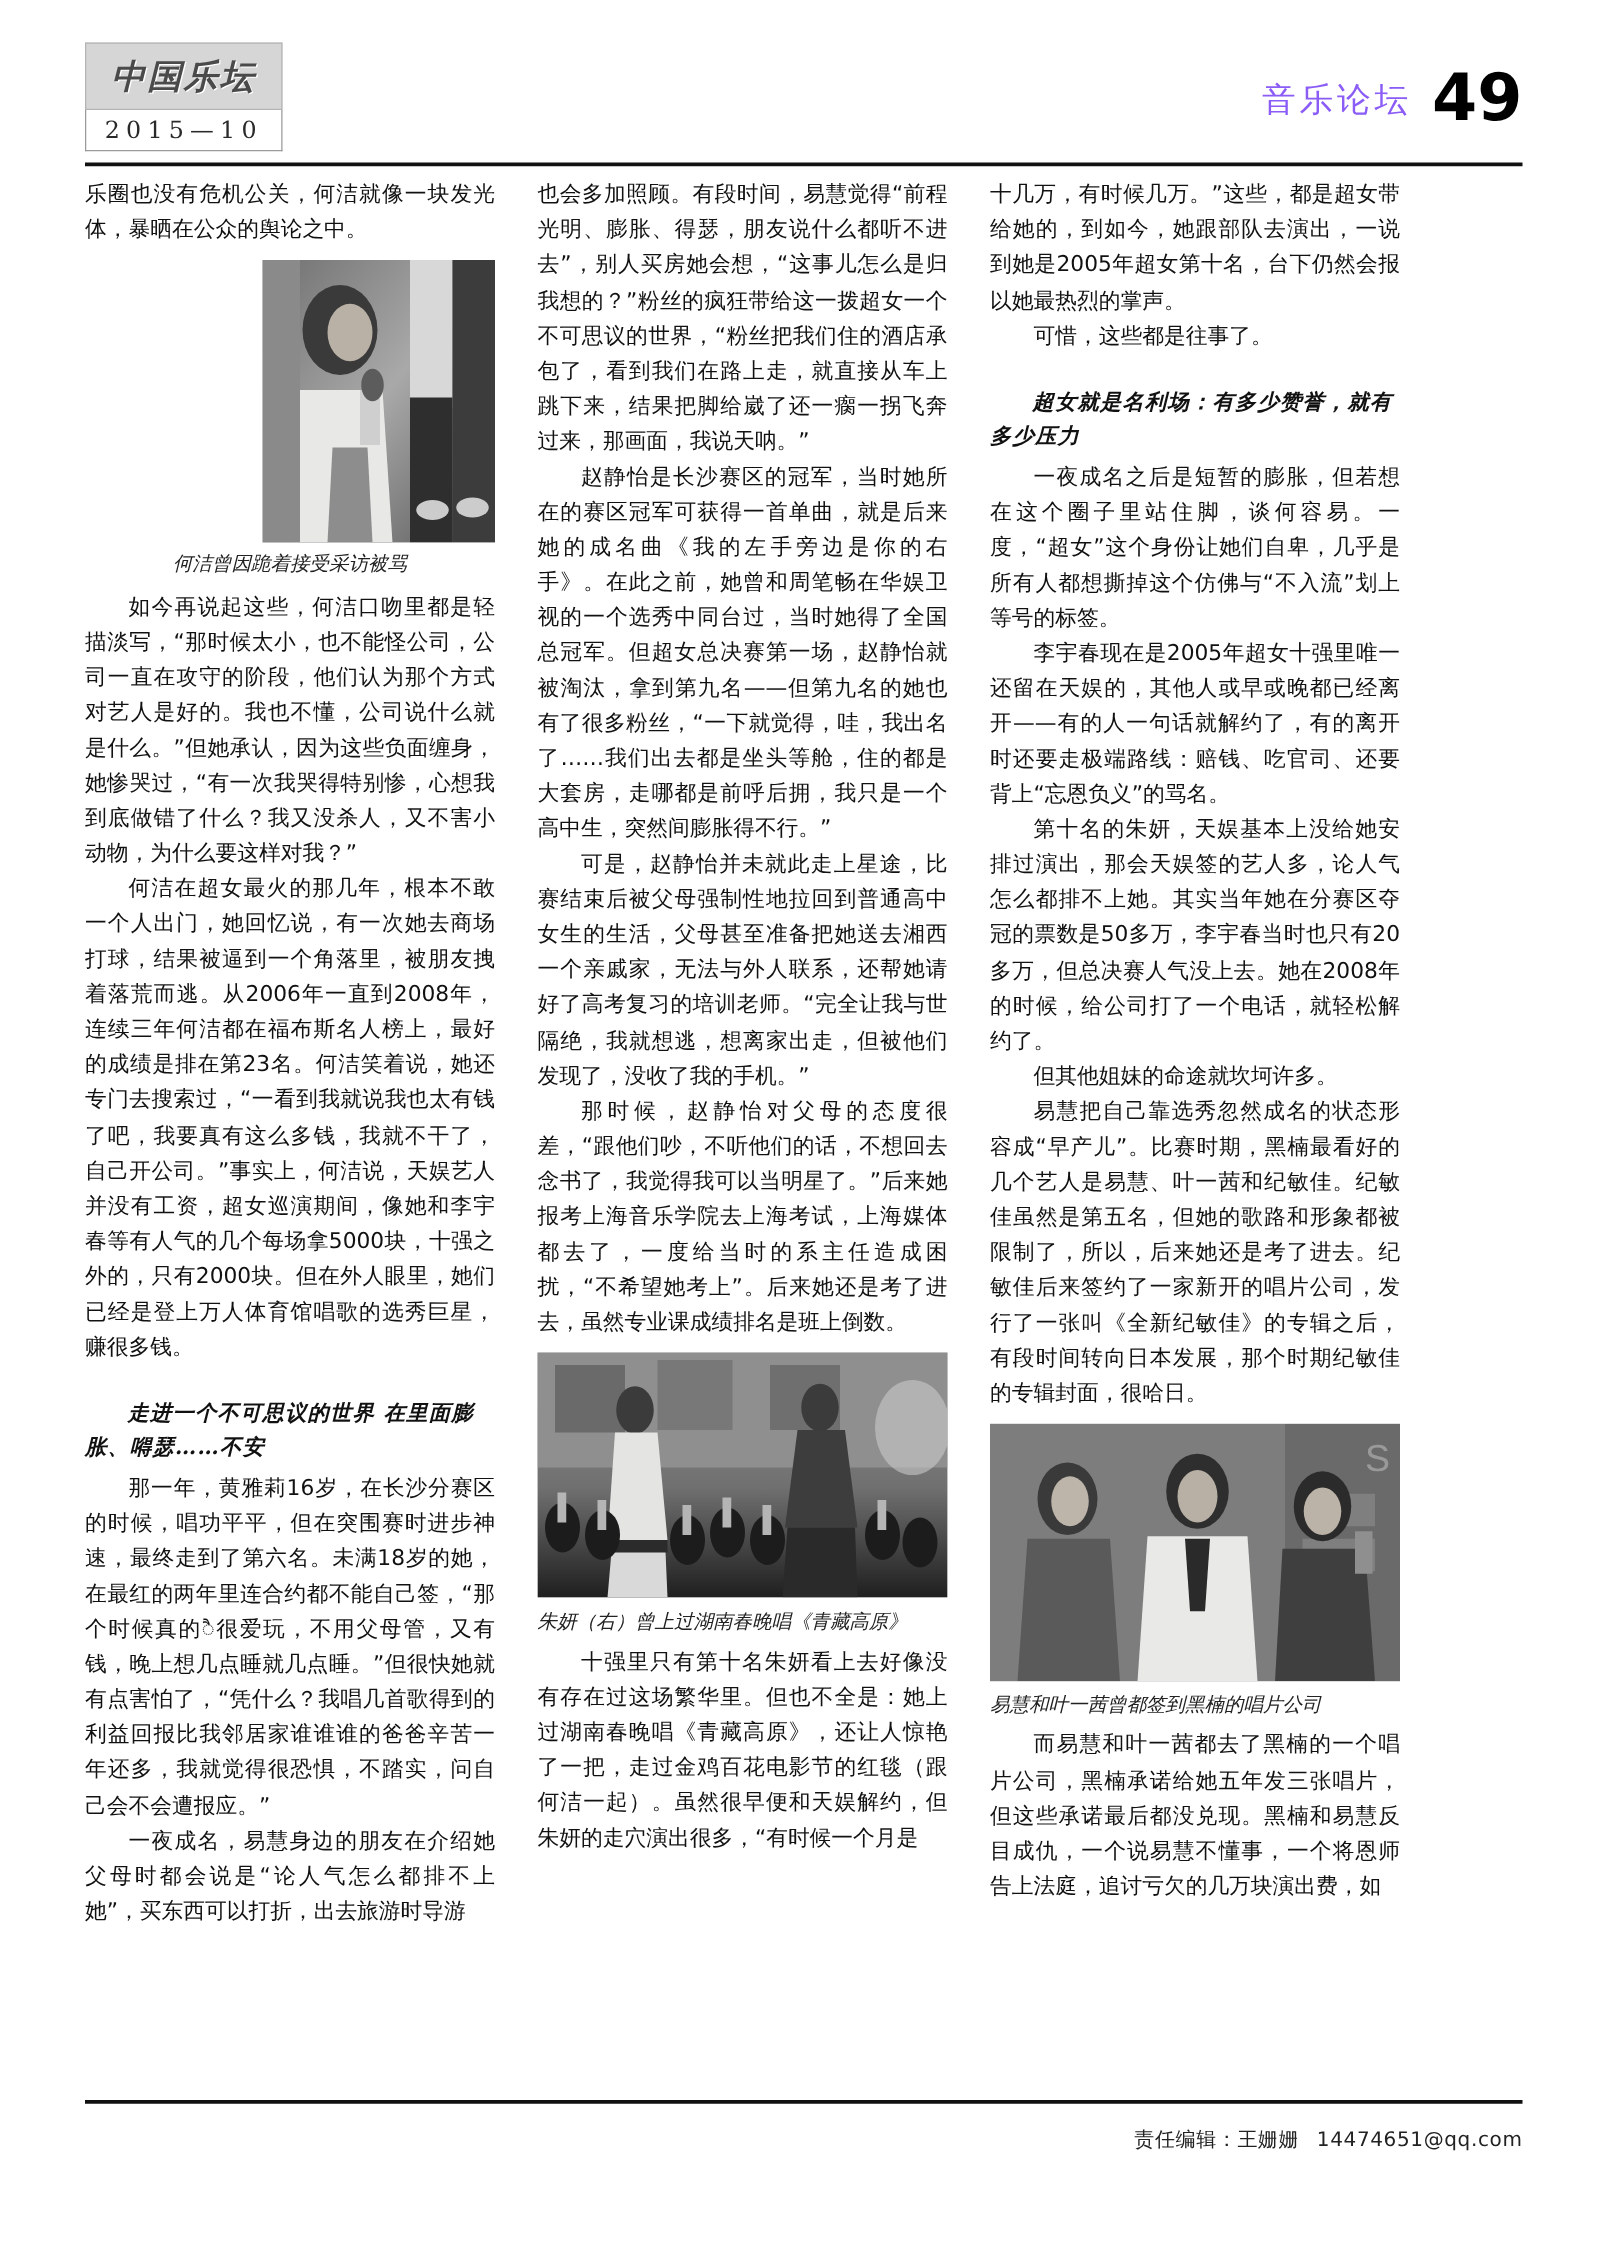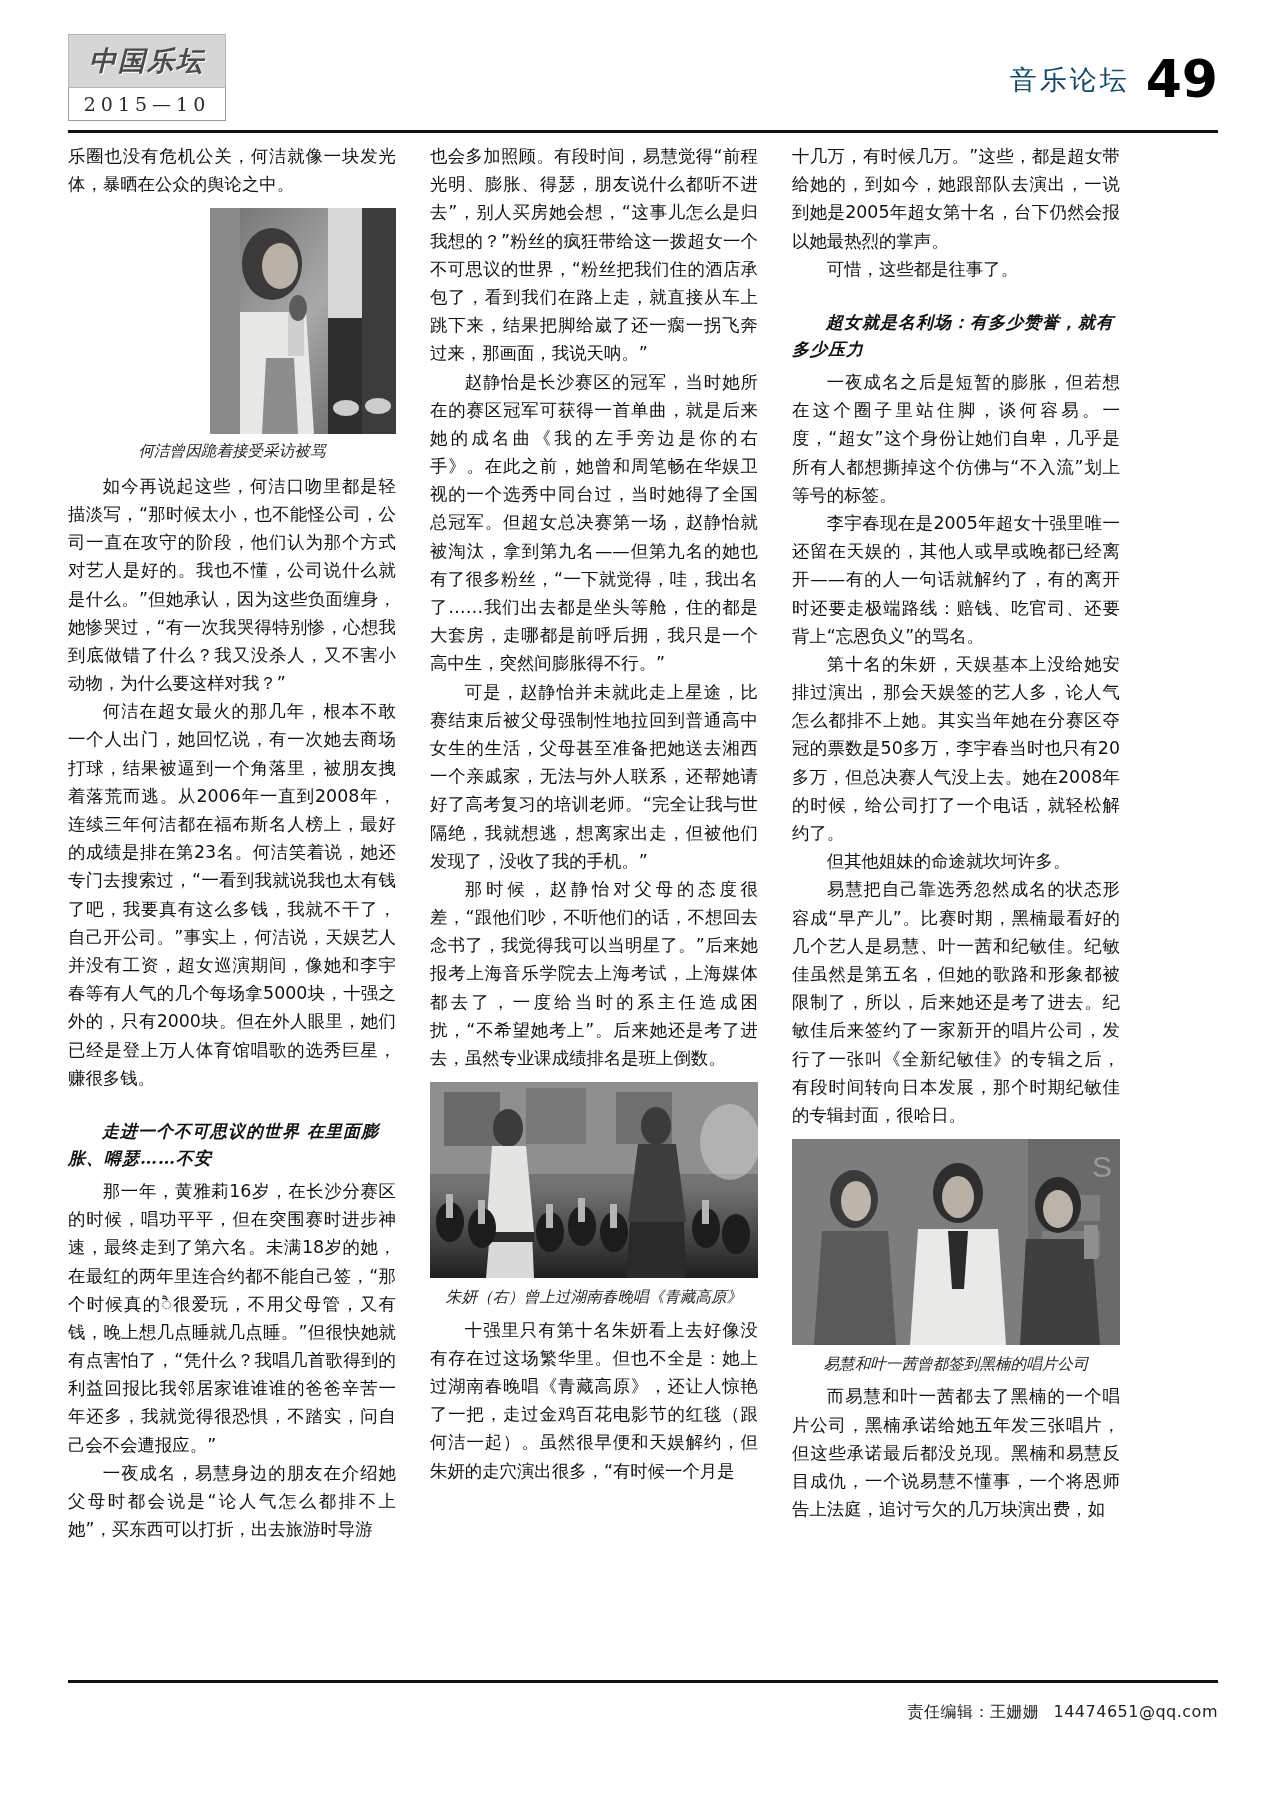--- a/index.html
+++ b/index.html
@@ -59,21 +59,21 @@
     position:absolute;
     right:62px;top:56px;
     display:flex;
     align-items:flex-end;
     gap:16px;
   }
   .header-section{
     font-family:"DejaVu Serif","Liberation Serif",serif;
     font-size:27px;
     letter-spacing:3px;
-    color:#0c4a6e;
+    color:#8b5cf6;
     padding-bottom:6px;
     margin-left:46px;
   }
   .header-pageno{
     font-family:"DejaVu Sans","Liberation Sans",sans-serif;
     font-size:52px;
     font-weight:700;
     line-height:0.92;
     color:#000000;
   }
@@ -129,21 +129,21 @@
 
   
   figure{margin:10px 0 6px 0;}
   figcaption{
     margin-top:8px;
     font-size:15.6px;
     line-height:1.5;
     font-family:"DejaVu Serif","Liberation Serif",serif;
     font-style:italic;
     color:#222;
-    text-align:center;
+    text-align:left;
   }
   .photo{
     width:100%;
     display:block;
     background:#9b9b9b;
     position:relative;
     overflow:hidden;
   }
   .photo svg{display:block;width:100%;height:100%;}
 

